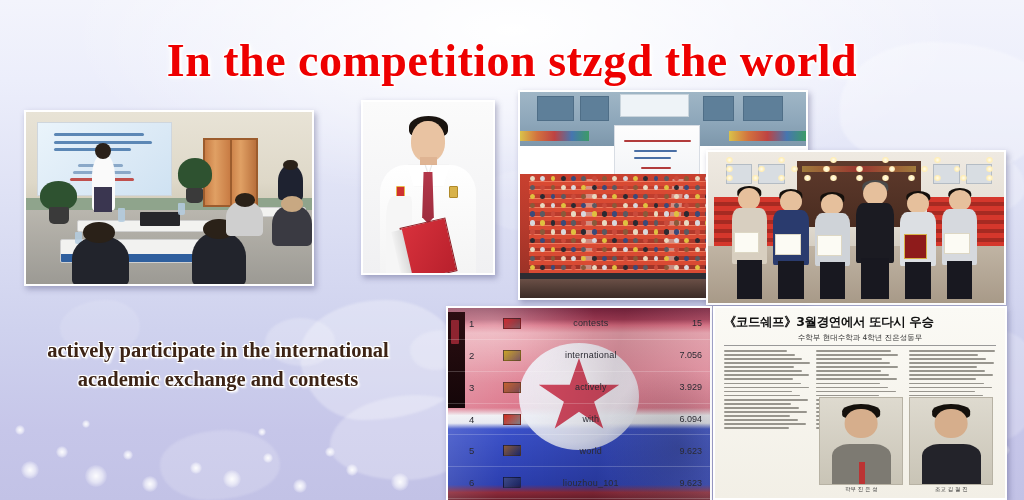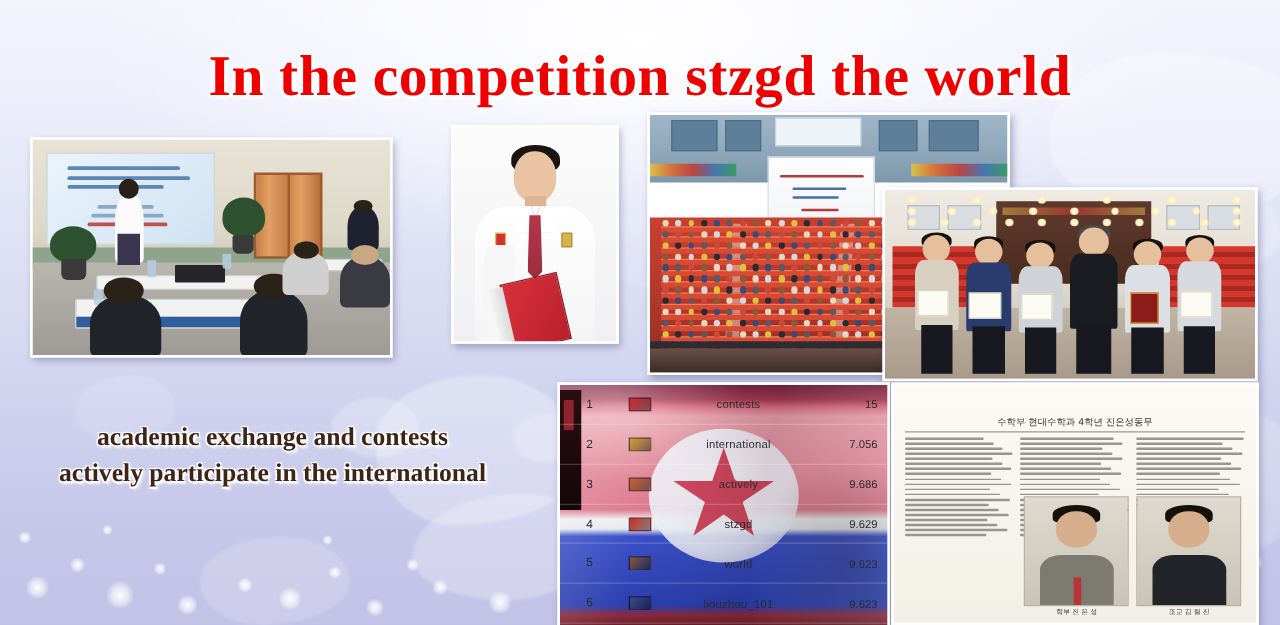--- a/index.html
+++ b/index.html
@@ -295,22 +295,22 @@
       <div class="dot" style="left: 853px; top: 431px; width: 10px; height: 10px;"></div>
       <div class="dot" style="left: 926px; top: 434px; width: 8px; height: 8px;"></div>
       <div class="dot" style="left: 984px; top: 414px; width: 12px; height: 12px;"></div>
       <div class="dot" style="left: 875px; top: 295px; width: 10px; height: 10px;"></div>
       <div class="dot" style="left: 946px; top: 264px; width: 8px; height: 8px;"></div>
     </div>
 
   <div id="title">In the competition stzgd the world</div>
 
   <div id="caption">
+    <div>actively participate in the international</div>
     <div>academic exchange and contests</div>
-    <div>actively participate in the international</div>
   </div>
 
   <div class="photo" id="photo-lecture">
     <div class="inner">
       <div class="lec-wall"></div>
       <div class="lec-dado"></div>
       <div class="lec-floor"></div>
 
       <div class="lec-screen">
         <div class="l t" style="top:14%; width:68%;"></div>
@@ -860,29 +860,29 @@
             </span>
             <span class="bd-name">international</span>
             <span class="bd-score">7.056</span>
           </div>
           <div class="bd-row" style="top:33.2%;">
             <span class="bd-rank">3</span>
             <span class="bd-flagcell">
               <span class="bd-thumb" style="background:linear-gradient(135deg,#c4622f 0%, rgba(0,0,0,.45) 100%);"></span>
             </span>
             <span class="bd-name">actively</span>
-            <span class="bd-score">9.686</span>
+            <span class="bd-score">3.929</span>
           </div>
           <div class="bd-row" style="top:49.800000000000004%;">
             <span class="bd-rank">4</span>
             <span class="bd-flagcell">
               <span class="bd-thumb" style="background:linear-gradient(135deg,#d42b1e 0%, rgba(0,0,0,.45) 100%);"></span>
             </span>
-            <span class="bd-name">stzgd</span>
-            <span class="bd-score">9.629</span>
+            <span class="bd-name">with</span>
+            <span class="bd-score">6.094</span>
           </div>
           <div class="bd-row" style="top:66.4%;">
             <span class="bd-rank">5</span>
             <span class="bd-flagcell">
               <span class="bd-thumb" style="background:linear-gradient(135deg,#8a5a3a 0%, rgba(0,0,0,.45) 100%);"></span>
             </span>
             <span class="bd-name">world</span>
             <span class="bd-score">9.623</span>
           </div>
           <div class="bd-row" style="top:83%;">
@@ -893,20 +893,21 @@
             <span class="bd-name">liouzhou_101</span>
             <span class="bd-score">9.623</span>
           </div>
         </div>
     </div>
   </div>
 
   <div class="photo" id="photo-news">
     <div class="inner">
       <div class="nw-sheet"></div>
+      <div class="nw-head">《코드쉐프》3월경연에서 또다시 우승</div>
       <div class="nw-sub">수학부 현대수학과 4학년 진은성동무</div>
       <div class="nw-rule" style="top:19.5%;"></div>
       <div class="nw-cols" id="nw-cols">
           <div class="nw-col">
             <div class="nw-line" style="width:72%;"></div>
             <div class="nw-line" style="width:81%;"></div>
             <div class="nw-line" style="width:90%;"></div>
             <div class="nw-line" style="width:99%;"></div>
             <div class="nw-line" style="width:80%;"></div>
             <div class="nw-line" style="width:89%;"></div>

